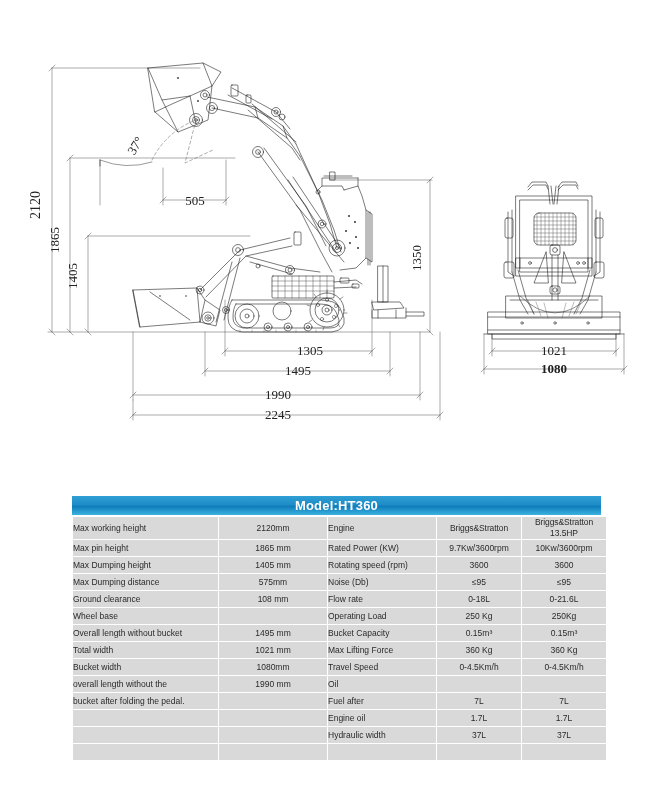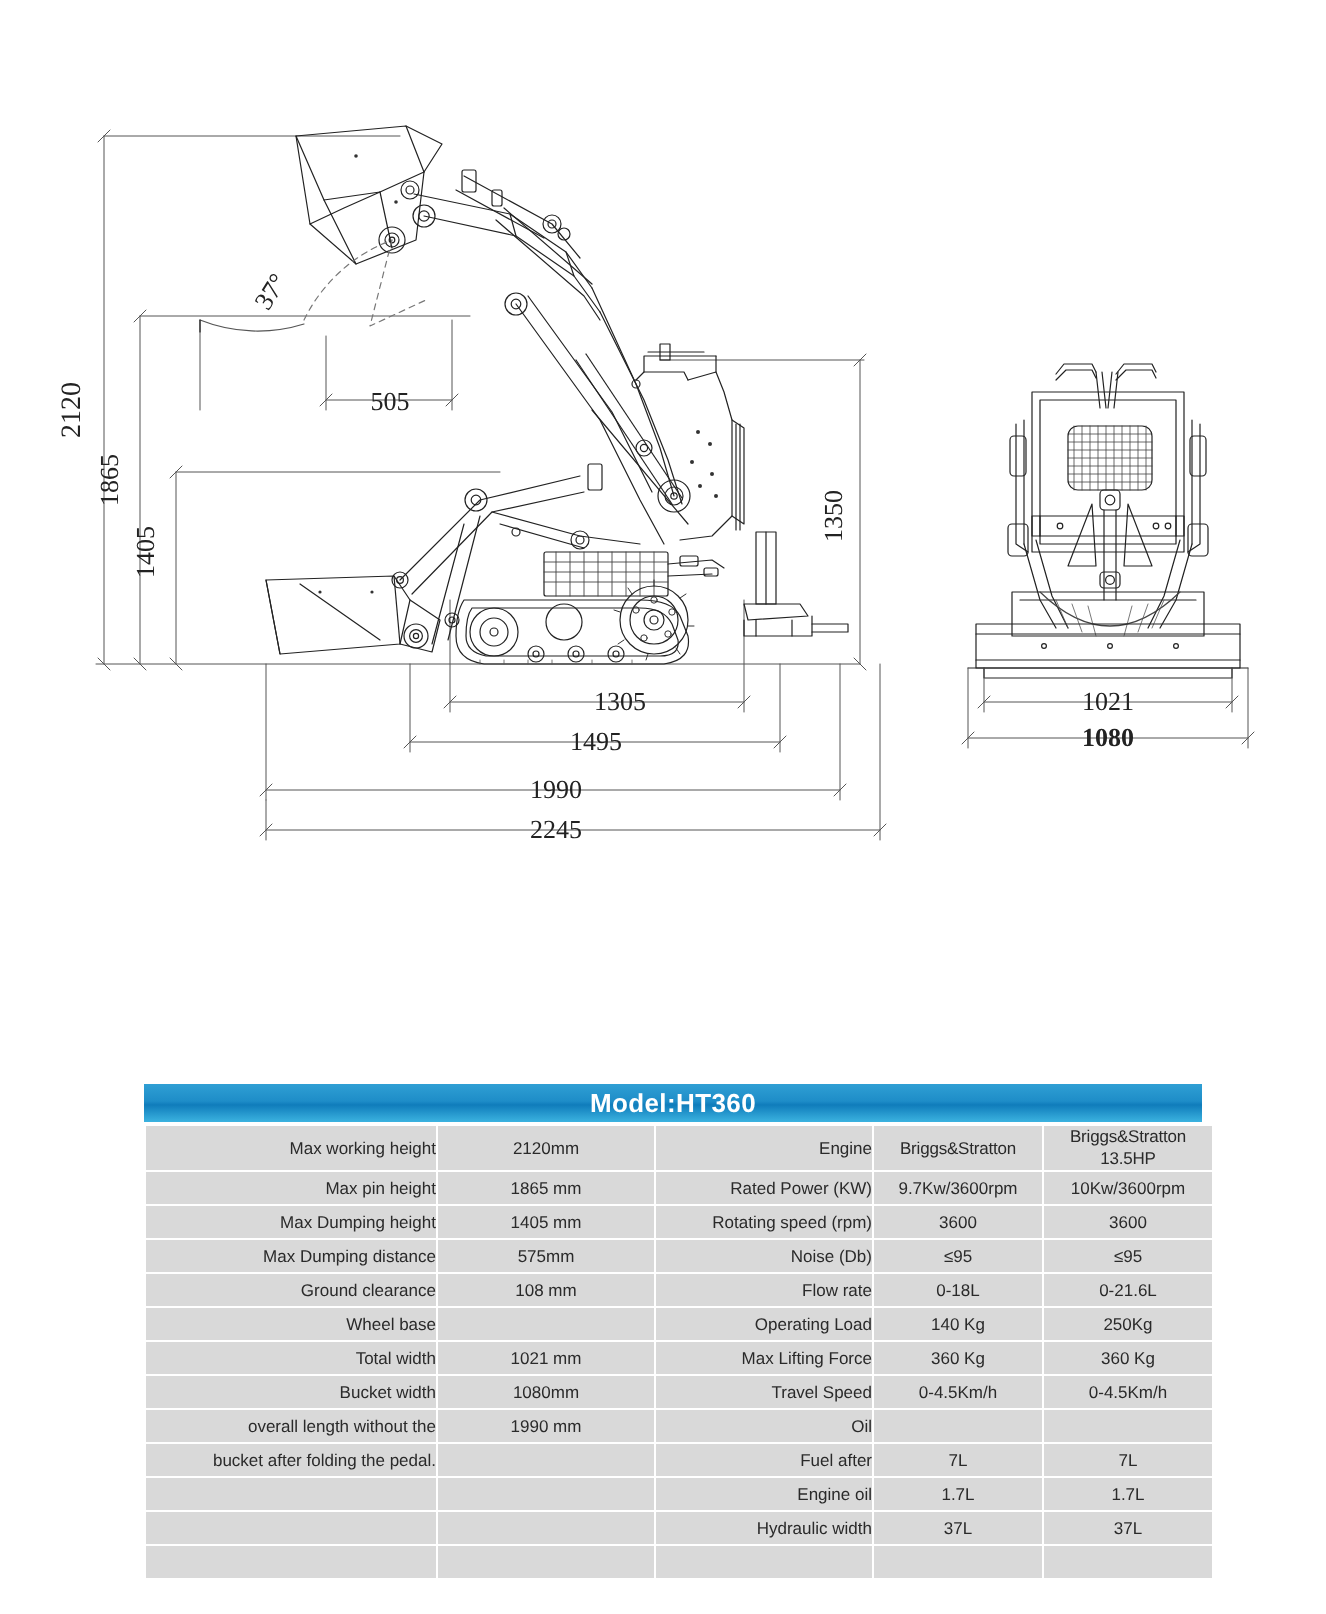--- a/index.html
+++ b/index.html
@@ -18,40 +18,39 @@
   
   #spec-table{
     position:absolute;left:72px;top:496px;width:529px;
   }
   .spec-title{
     height:19px;line-height:19px;
     text-align:center;
     font-size:13px;font-weight:bold;color:#ffffff;
     background:linear-gradient(to bottom,#2f9fd4 0%,#1e8dc8 45%,#0f7cbb 55%,#3cb3e0 100%);
     letter-spacing:.2px;
-    margin-top:46px;
   }
   table.spec{
     border-collapse:separate;
     border-spacing:1px 1px;
     width:529px;
     table-layout:fixed;
     background:#ffffff;
     margin-top:1px;
   }
   table.spec td{
     background:#d9d9d9;
     font-size:8.5px;
     color:#2a2a2a;
     height:16px;
     padding:0 0 0 0;
     vertical-align:middle;
     line-height:11px;
   }
-  td.lbl{padding-left:9px;text-align:right;}
+  td.lbl{padding-left:9px;text-align:left;}
   td.val{text-align:center;}
   td.blank{background:#d9d9d9;}
   .c1{width:145px;}
   .c2{width:108px;}
   .c3{width:108px;}
   .c4{width:84px;}
   .c5{width:84px;}
   td.tiny{font-size:7.4px;letter-spacing:-.1px;}
 </style>
 </head>
@@ -488,22 +487,29 @@
           <td class="lbl">Ground clearance</td>
           <td class="val">108 mm</td>
           <td class="lbl">Flow rate</td>
           <td class="val">0-18L</td>
           <td class="val">0-21.6L</td>
         </tr>
         <tr>
           <td class="lbl">Wheel base</td>
           <td class="val">&nbsp;</td>
           <td class="lbl">Operating Load</td>
-          <td class="val">140 Kg</td>
+          <td class="val">250 Kg</td>
           <td class="val">250Kg</td>
+        </tr>
+        <tr>
+          <td class="lbl">Overall length without bucket</td>
+          <td class="val">1495 mm</td>
+          <td class="lbl">Bucket Capacity</td>
+          <td class="val">0.15m³</td>
+          <td class="val">0.15m³</td>
         </tr>
         <tr>
           <td class="lbl">Total width</td>
           <td class="val">1021 mm</td>
           <td class="lbl">Max Lifting Force</td>
           <td class="val">360 Kg</td>
           <td class="val">360 Kg</td>
         </tr>
         <tr>
           <td class="lbl">Bucket width</td>

